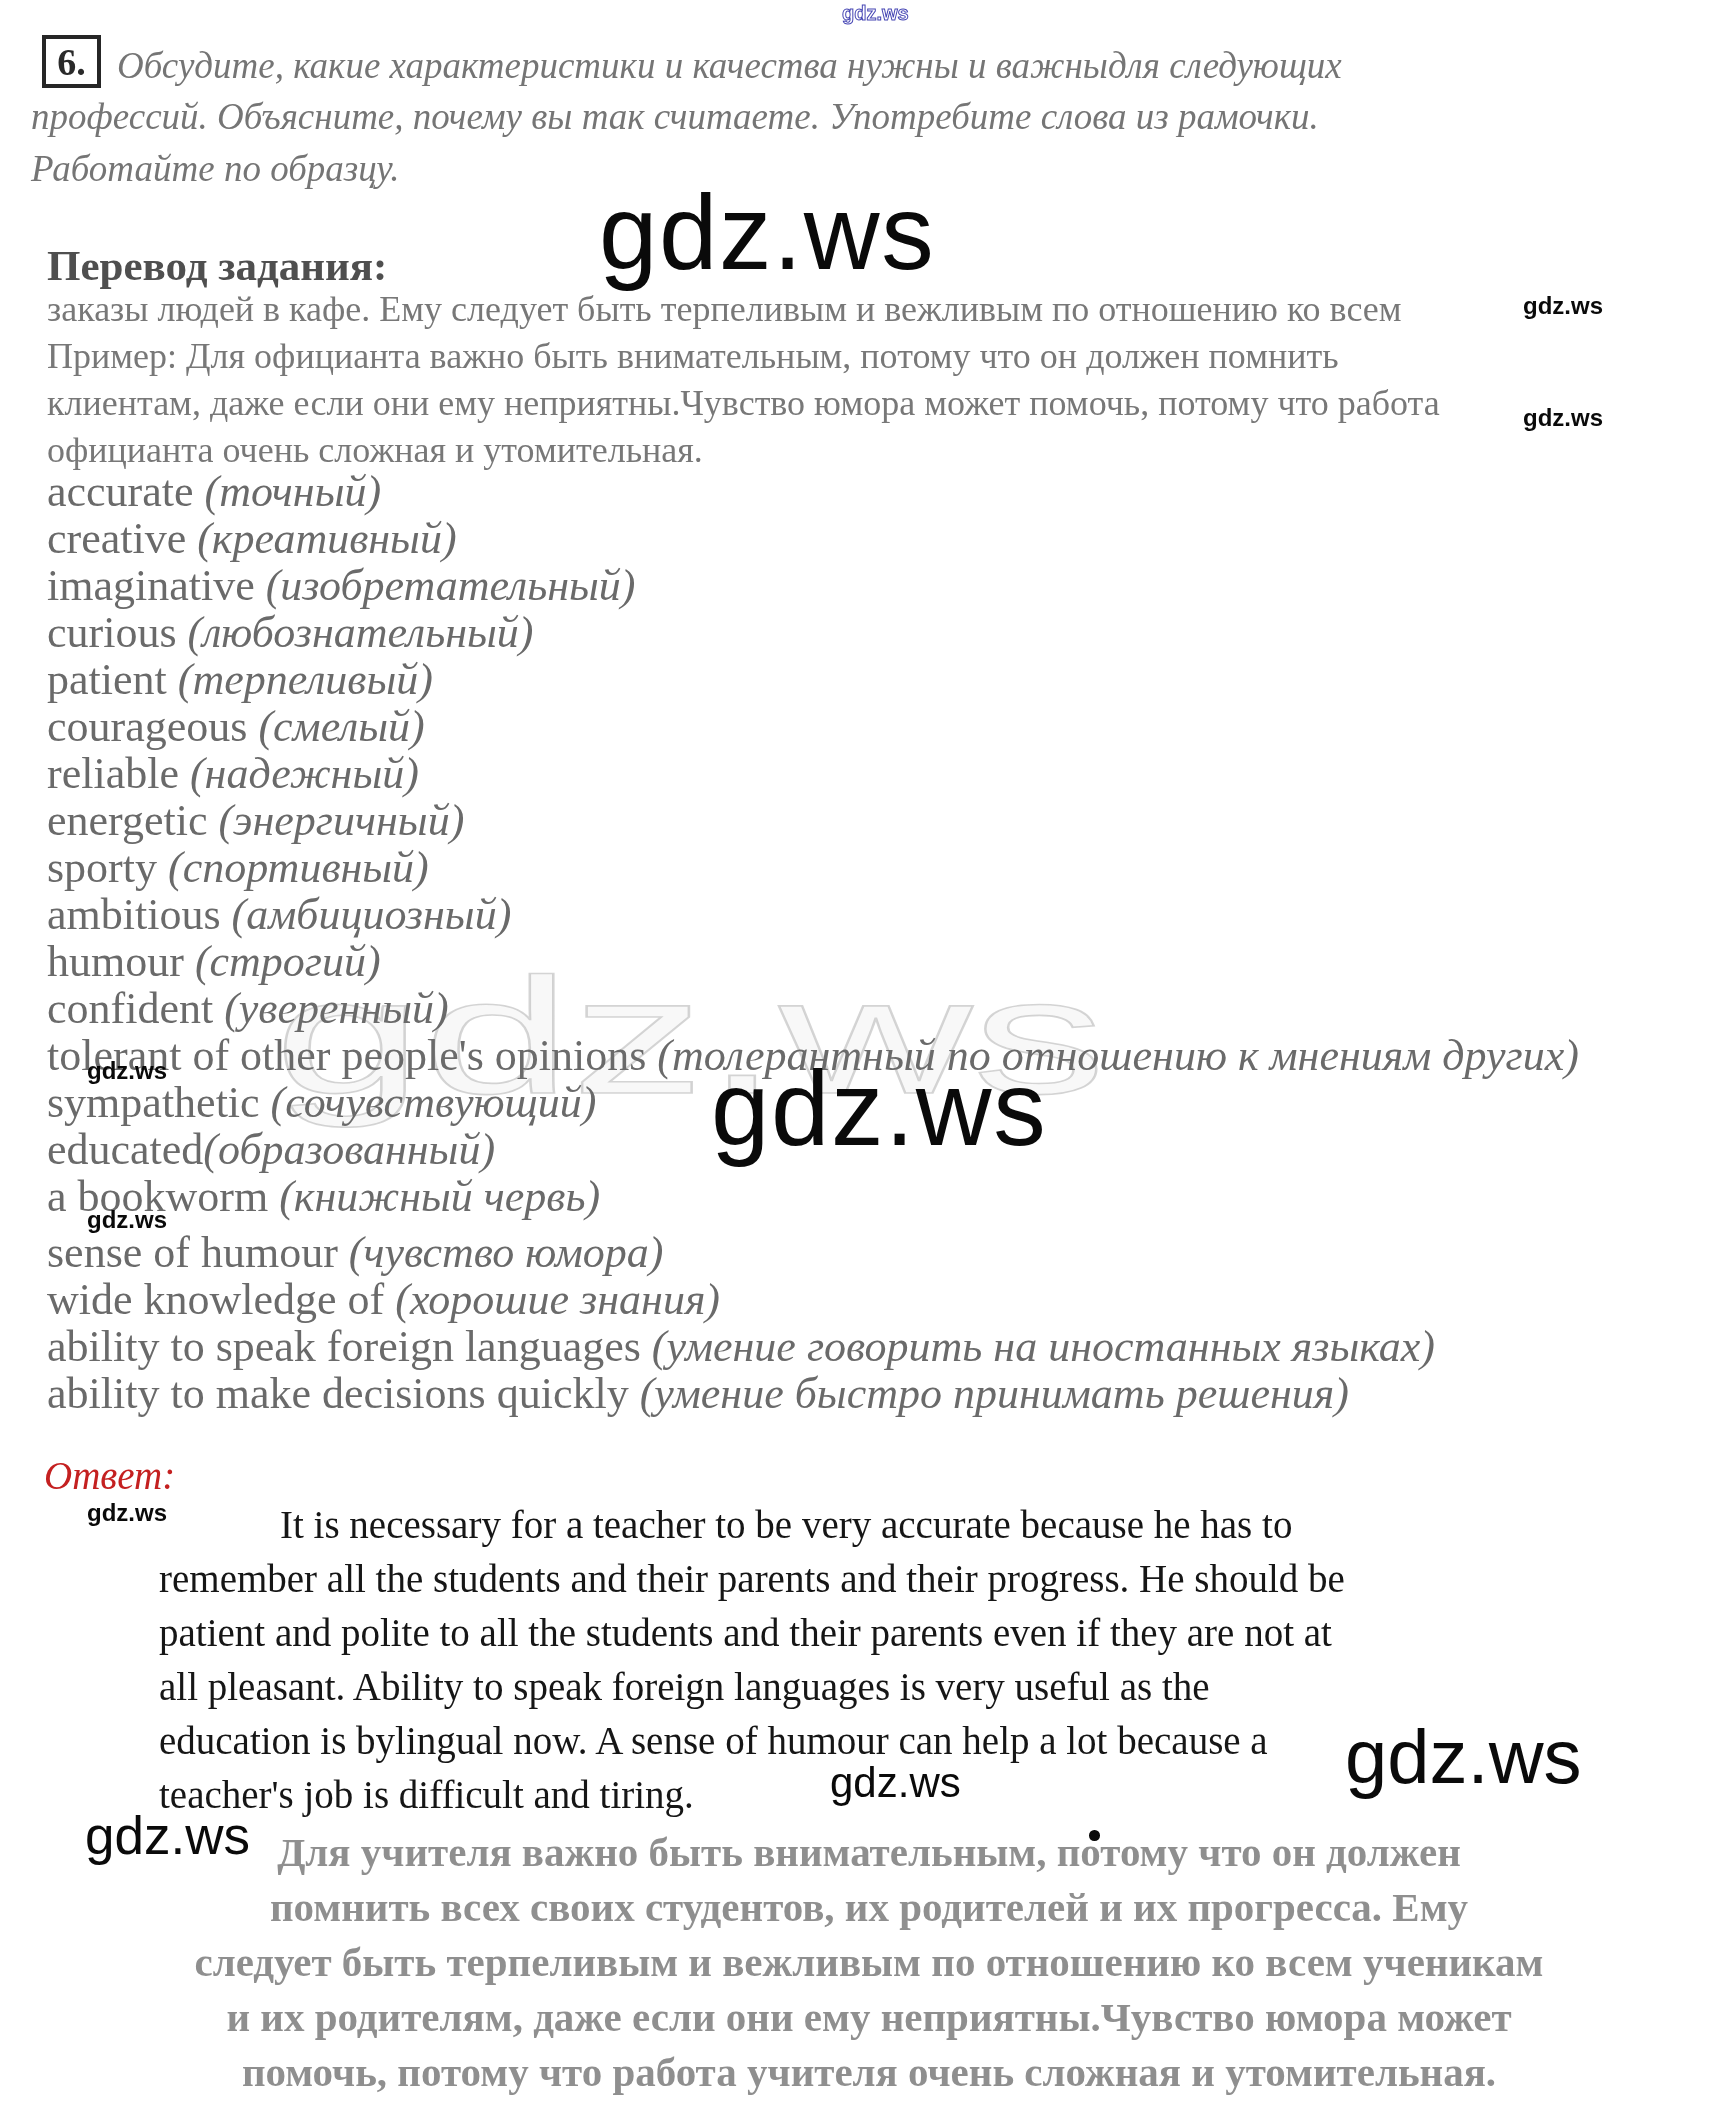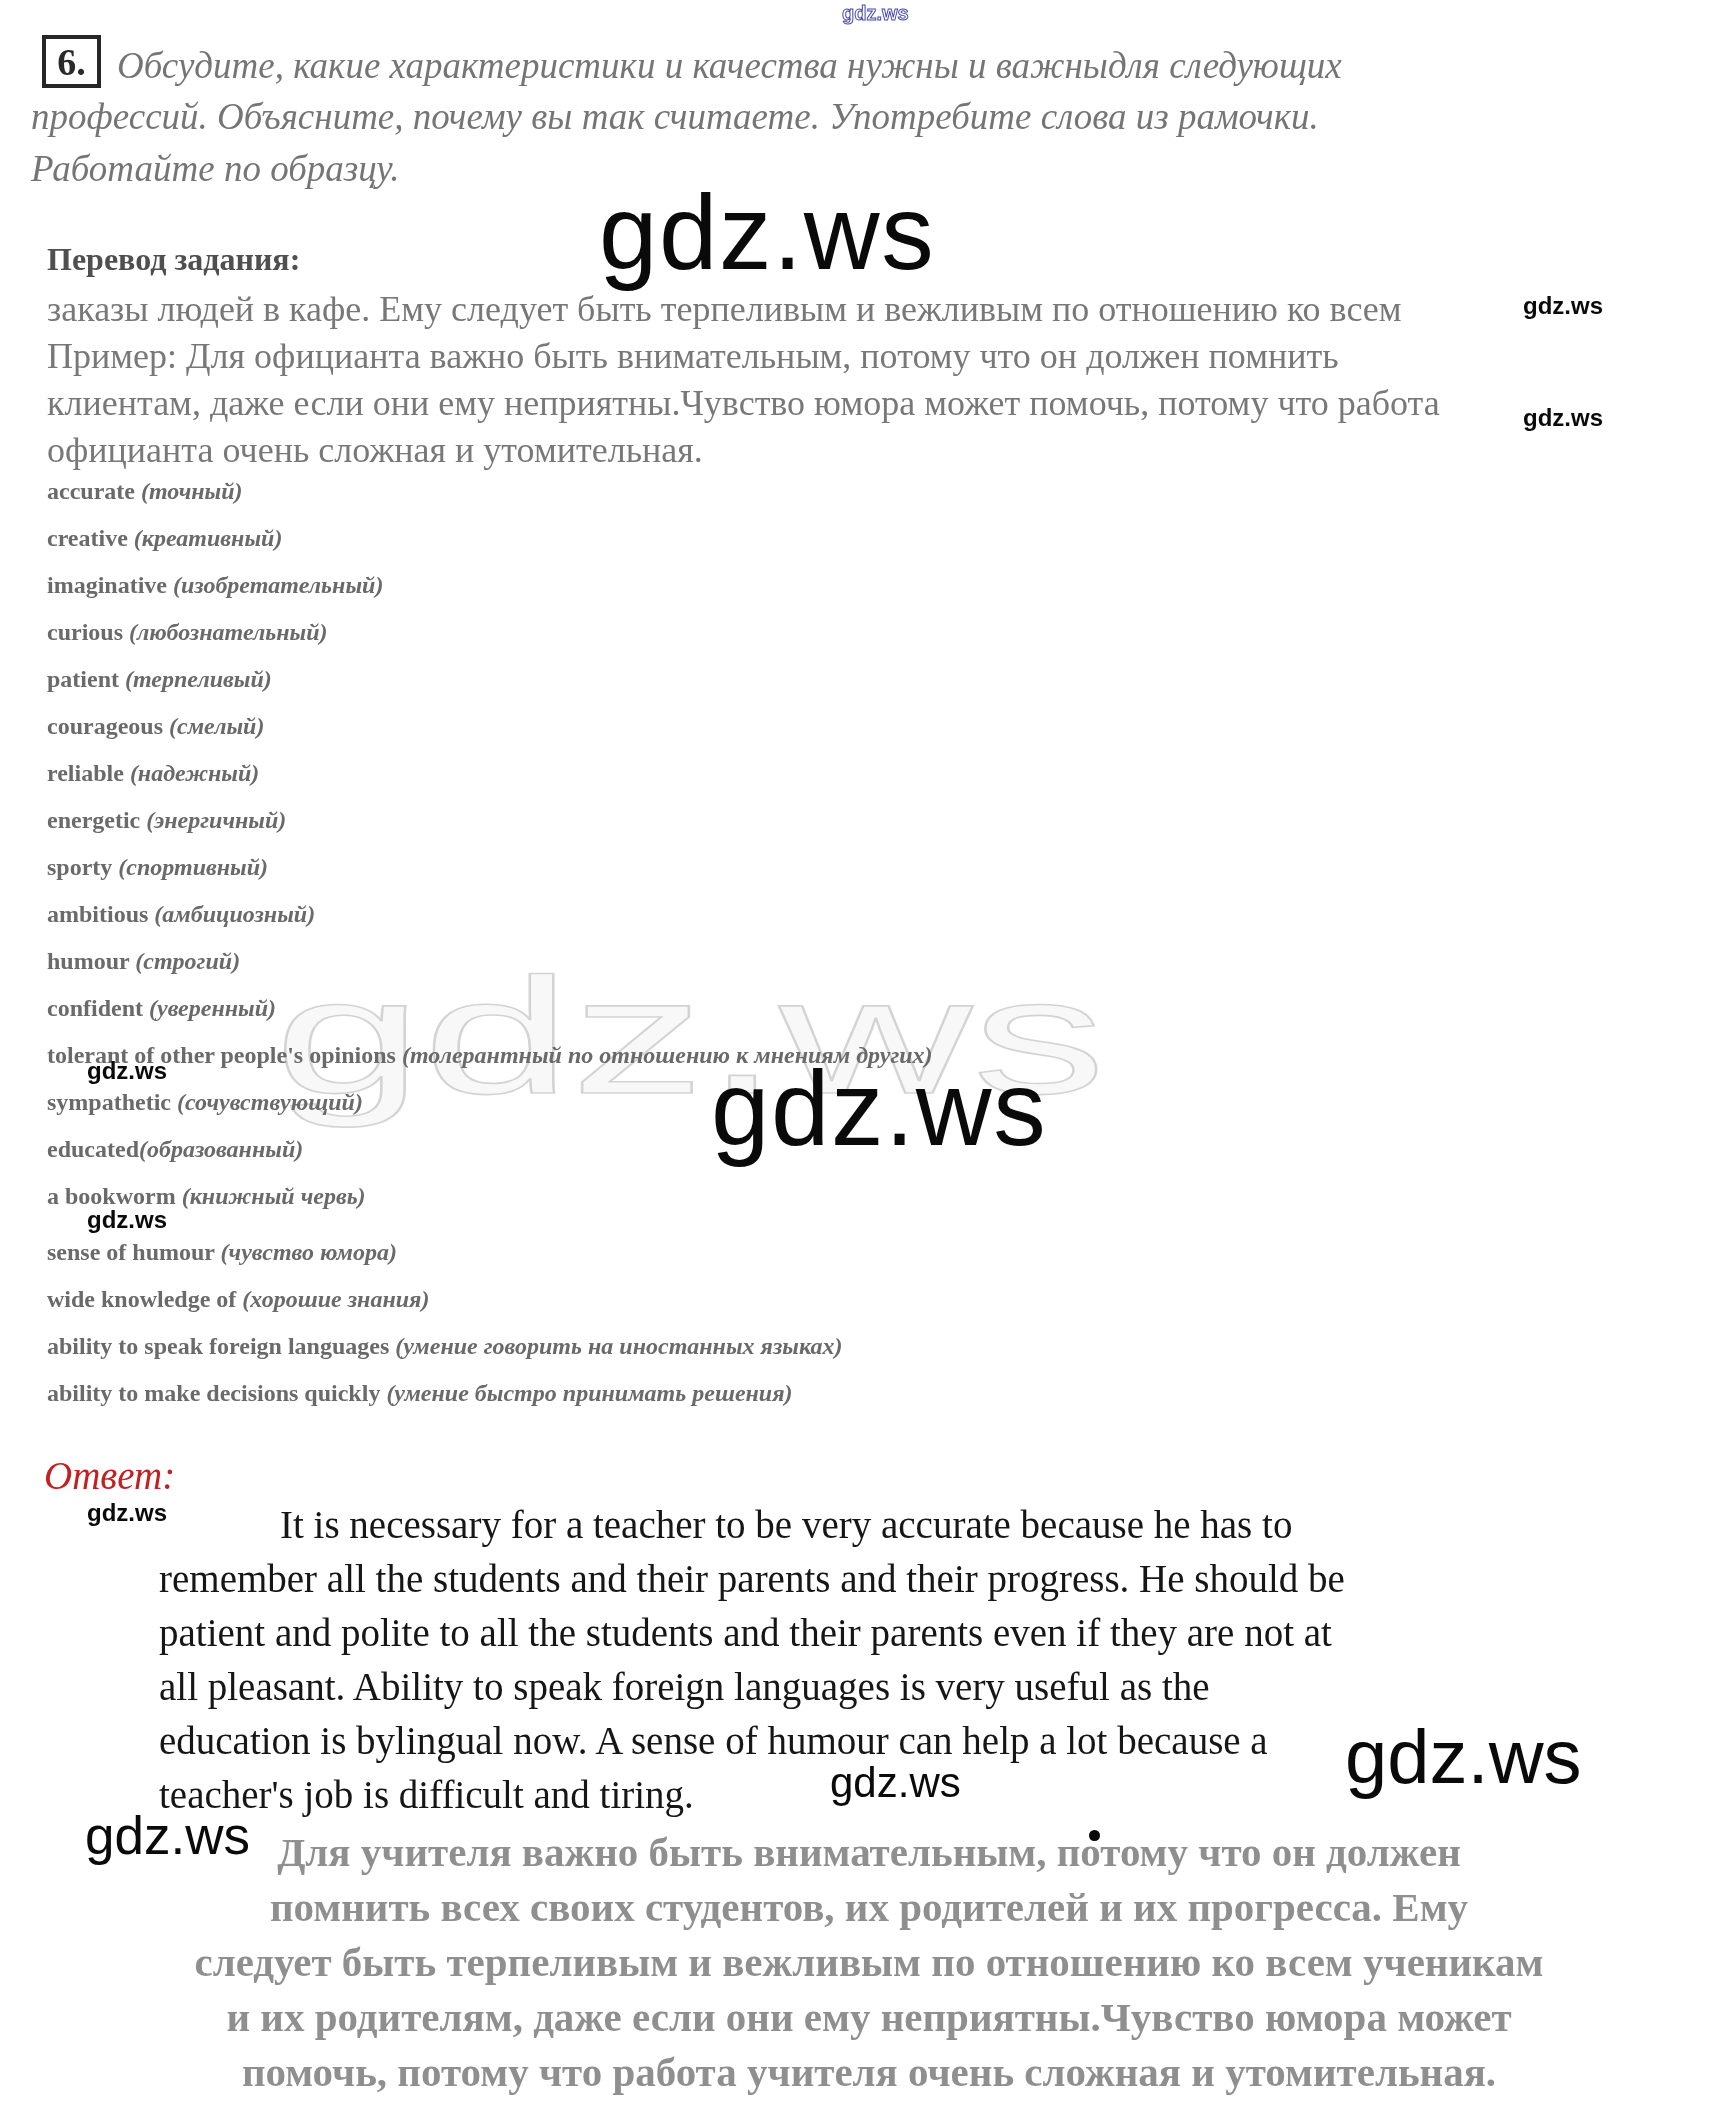--- a/index.html
+++ b/index.html
@@ -20,31 +20,31 @@
   }
   .task-line {
     position:absolute; font-style:italic; font-size:37px; line-height:1;
     color:var(--task-text,#757575); white-space:nowrap; z-index:2;
   }
   .t0 { left:117px; top:47px; }
   .t1 { left:31px;  top:98px; }
   .t2 { left:31px;  top:150px; }
 
   .trans-heading {
-    left:47px; top:241px; font-weight:bold; font-size:32px;
+    left:47px; top:241px; font-weight:bold; font-size:43px;
     color:var(--heading-text,#4f4f4f); z-index:2;
   }
 
   .example { left:47px; top:286px; z-index:2; }
   .example div {
     font-size:36px; line-height:47px; color:var(--example-text,#787878); white-space:nowrap;
   }
 
   .word-list { left:47px; top:468px; z-index:2; }
-  .word-row { font-size:24px; line-height:47px; white-space:nowrap; color:var(--list-text,#6a6a6a);font-weight:bold; }
+  .word-row { font-size:44px; line-height:47px; white-space:nowrap; color:var(--list-text,#6a6a6a); }
   .word-row .ru { font-style:italic; }
   .word-row.gap { margin-top:9px; }
 
   .answer-heading {
     left:44px; top:1453px; font-style:italic; font-size:39px;
     color:var(--answer-red,#c42020); z-index:2;
   }
 
   .answer-en { left:159px; top:1498px; width:1416px; z-index:2; }
   .answer-en div {

